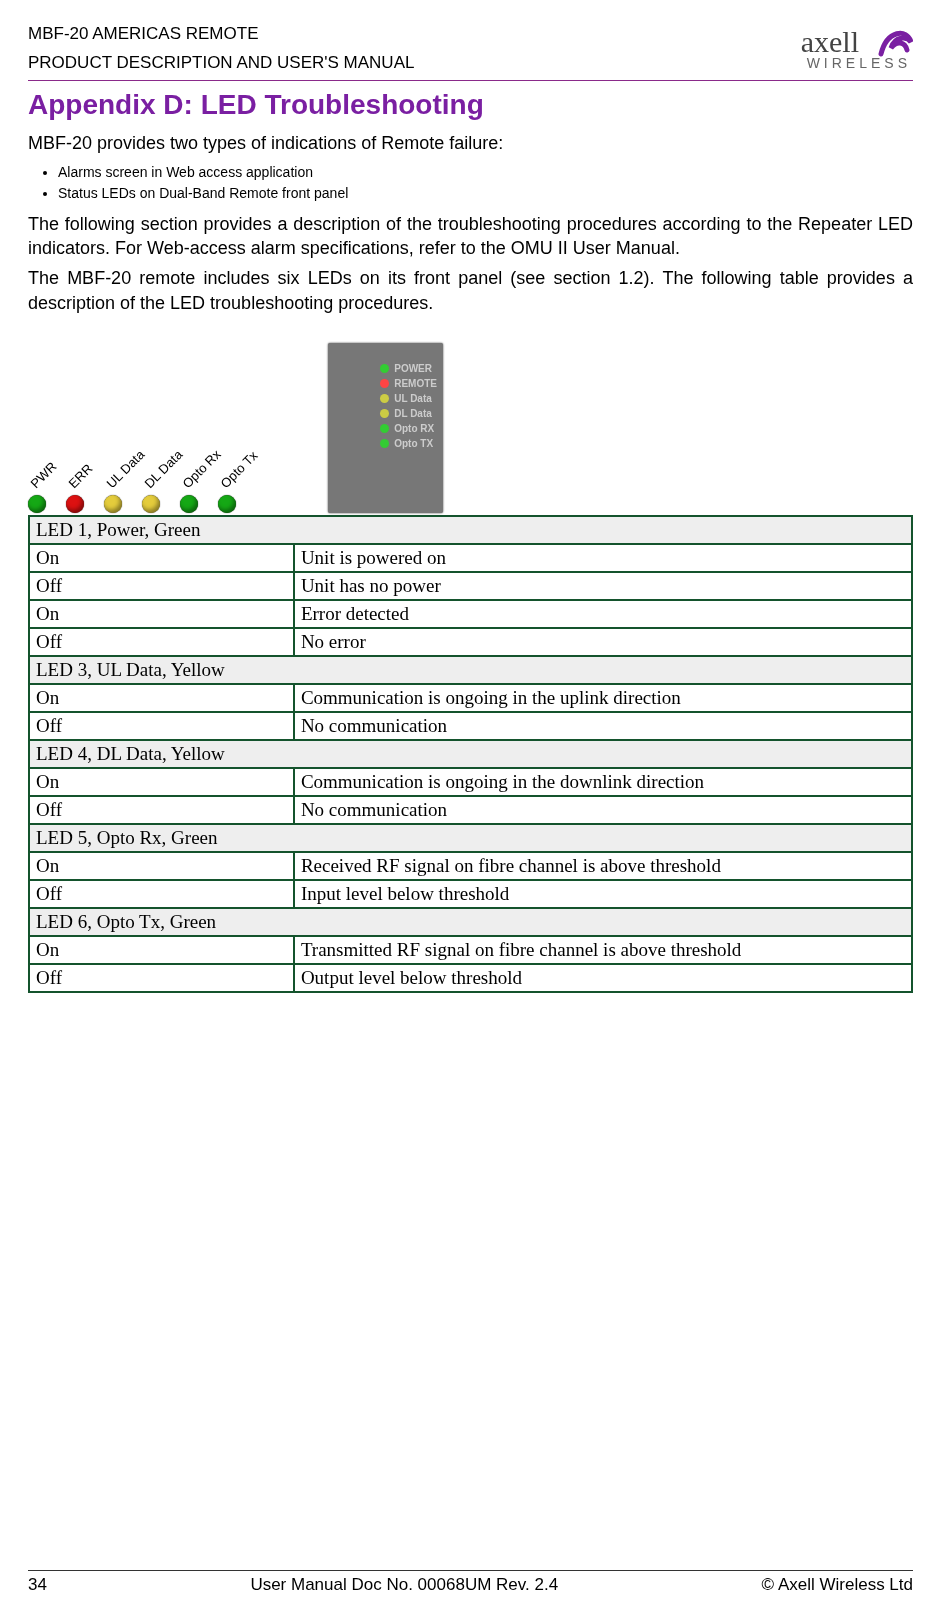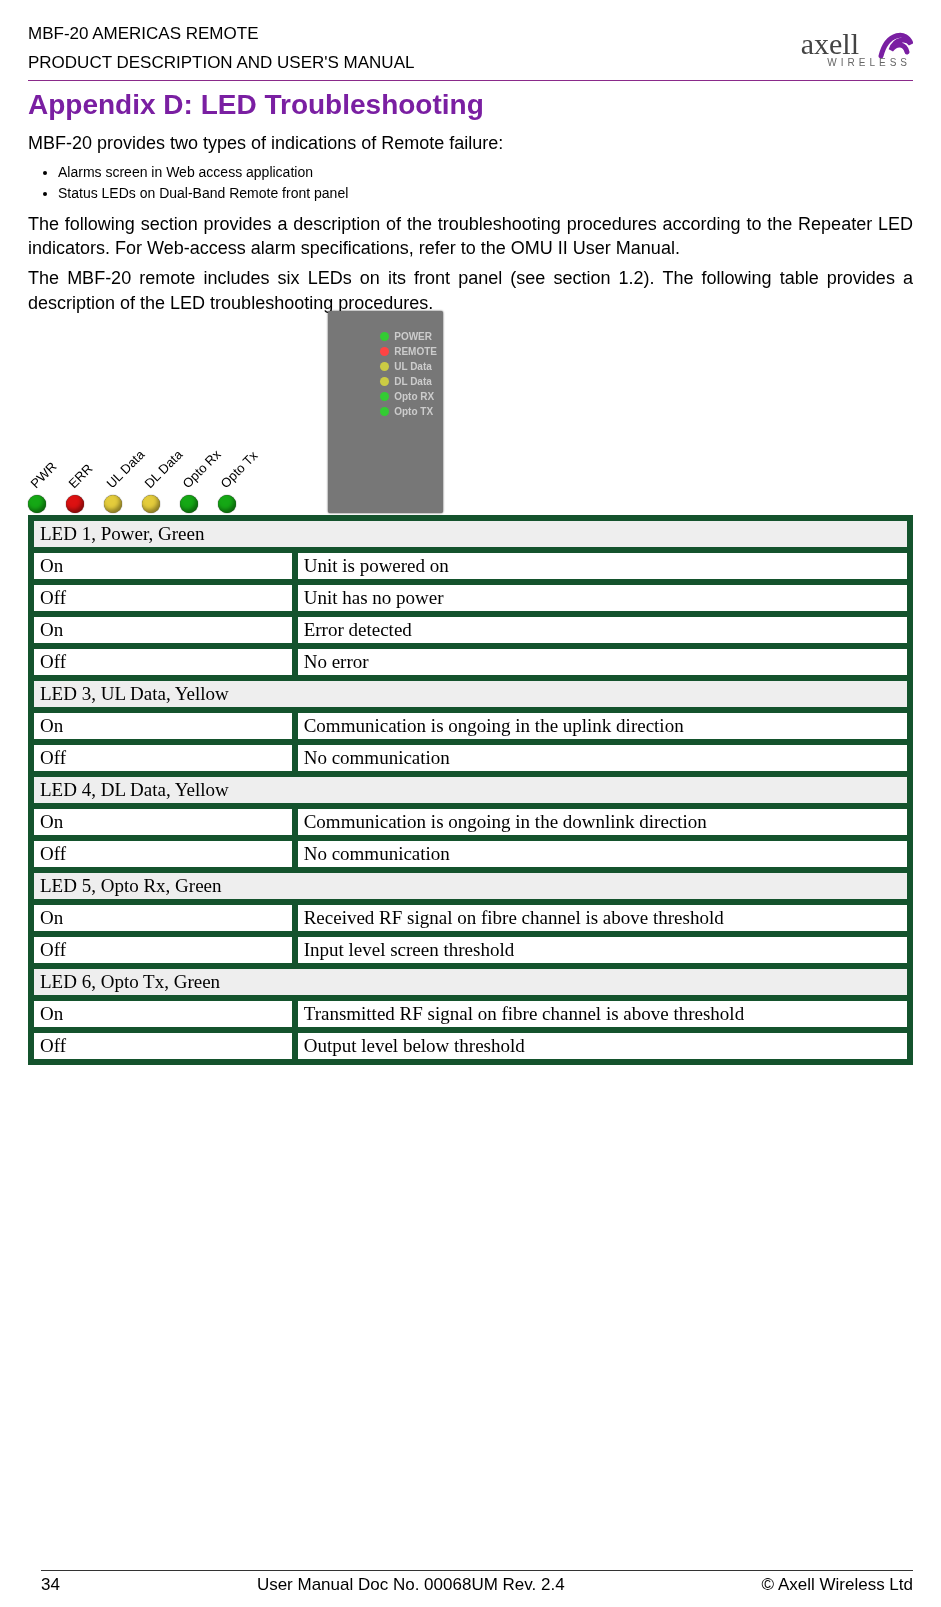--- a/index.html
+++ b/index.html
@@ -41,21 +41,21 @@
     font-size: 30px;
     font-weight: 500;
     color: #444;
     font-family: Georgia, serif;
     display: flex;
     align-items: center;
     gap: 18px;
   }
   .logo-swirl svg { display:block; }
   .logo-bottom {
-    font-size: 10px;
+    font-size: 14px;
     letter-spacing: 4px;
     color: #666;
     margin-top: -2px;
     margin-right: 2px;
   }
   h1.title {
     color: #7a1fa2;
     font-size: 28px;
     font-weight: bold;
     margin: 6px 0 10px 0;
@@ -106,21 +106,21 @@
     gap: 20px;
   }
   .led-dot {
     width: 18px;
     height: 18px;
     border-radius: 50%;
     box-shadow: inset -2px -3px 4px rgba(0,0,0,0.4), 0 0 1px #000;
   }
   .photo {
     width: 115px;
-    height: 202px;
+    height: 170px;
     background: #777;
     border-radius: 2px;
     position: relative;
     overflow: hidden;
     box-shadow: 0 0 2px #333;
   }
   .photo-inner {
     position: absolute;
     right: 6px;
     top: 20px;
@@ -140,33 +140,33 @@
   .photo-dot { width:9px; height:9px; border-radius:50%; flex:none; }
 
   table.led-table {
     width: 100%;
     border-collapse: collapse;
     margin-top: 2px;
     font-family: "Times New Roman", Times, serif;
     font-size: 19px;
   }
   table.led-table td {
-    border: 6px solid #14532d;
+    border: 2px solid #14532d;
     padding: 2px 6px;
     vertical-align: top;
   }
   table.led-table td.section {
     background: #eee;
   }
   table.led-table td.col1 { width: 30%; }
 
   .footer {
     position: absolute;
     bottom: 12px;
-    left: 41px;
+    left: 28px;
     right: 28px;
   }
   .footer-sep {
     border: none;
     border-top: 1px solid #333;
     margin-bottom: 4px;
   }
   .footer-row {
     display: flex;
     justify-content: space-between;
@@ -303,21 +303,21 @@
         </tr>
         <tr>
           <td colspan="2" class="section">LED 5, Opto Rx, Green</td>
         </tr>
         <tr>
           <td class="col1">On</td>
           <td>Received RF signal on fibre channel is above threshold</td>
         </tr>
         <tr>
           <td class="col1">Off</td>
-          <td>Input level screen threshold</td>
+          <td>Input level below threshold</td>
         </tr>
         <tr>
           <td colspan="2" class="section">LED 6, Opto Tx, Green</td>
         </tr>
         <tr>
           <td class="col1">On</td>
           <td>Transmitted RF signal on fibre channel is above threshold</td>
         </tr>
         <tr>
           <td class="col1">Off</td>

